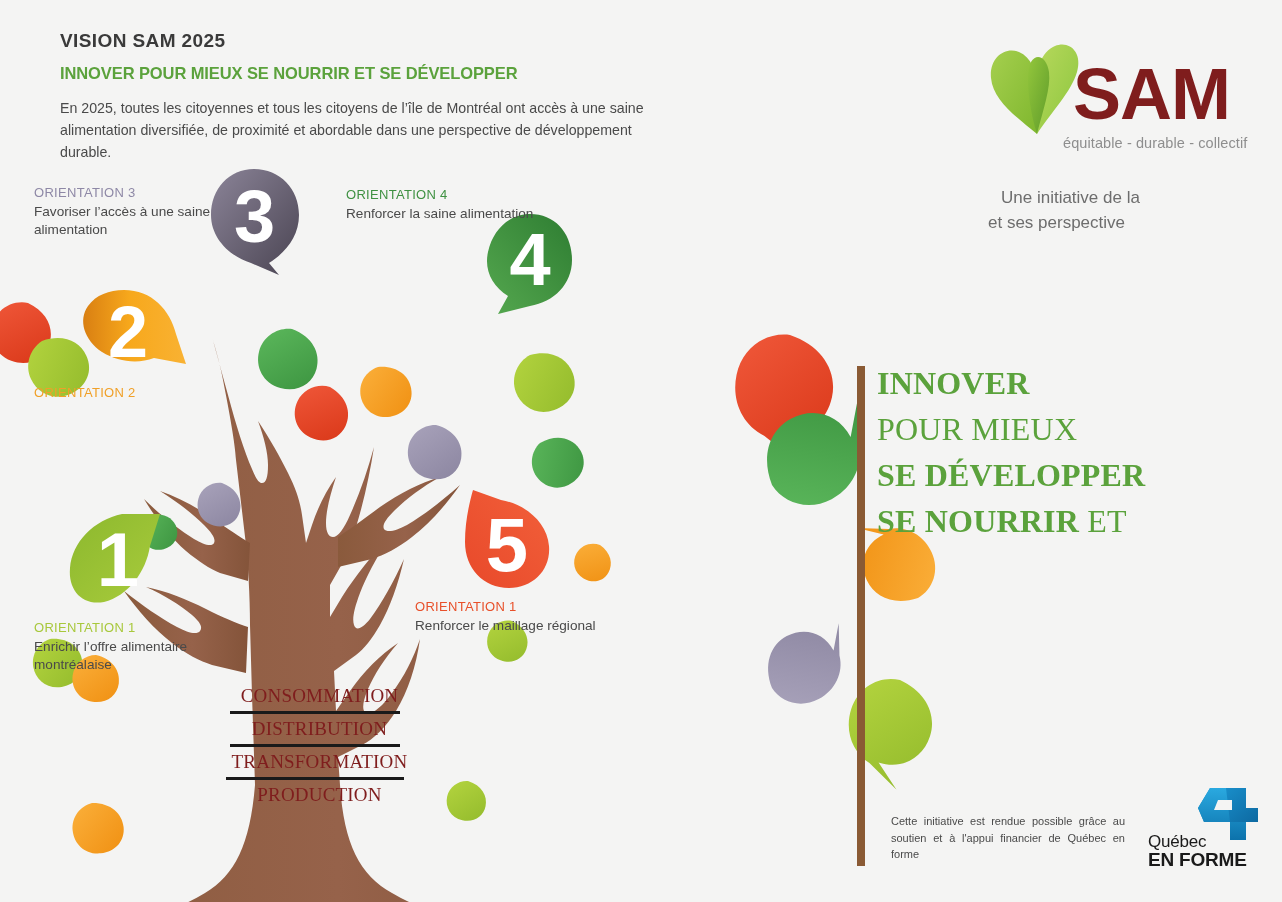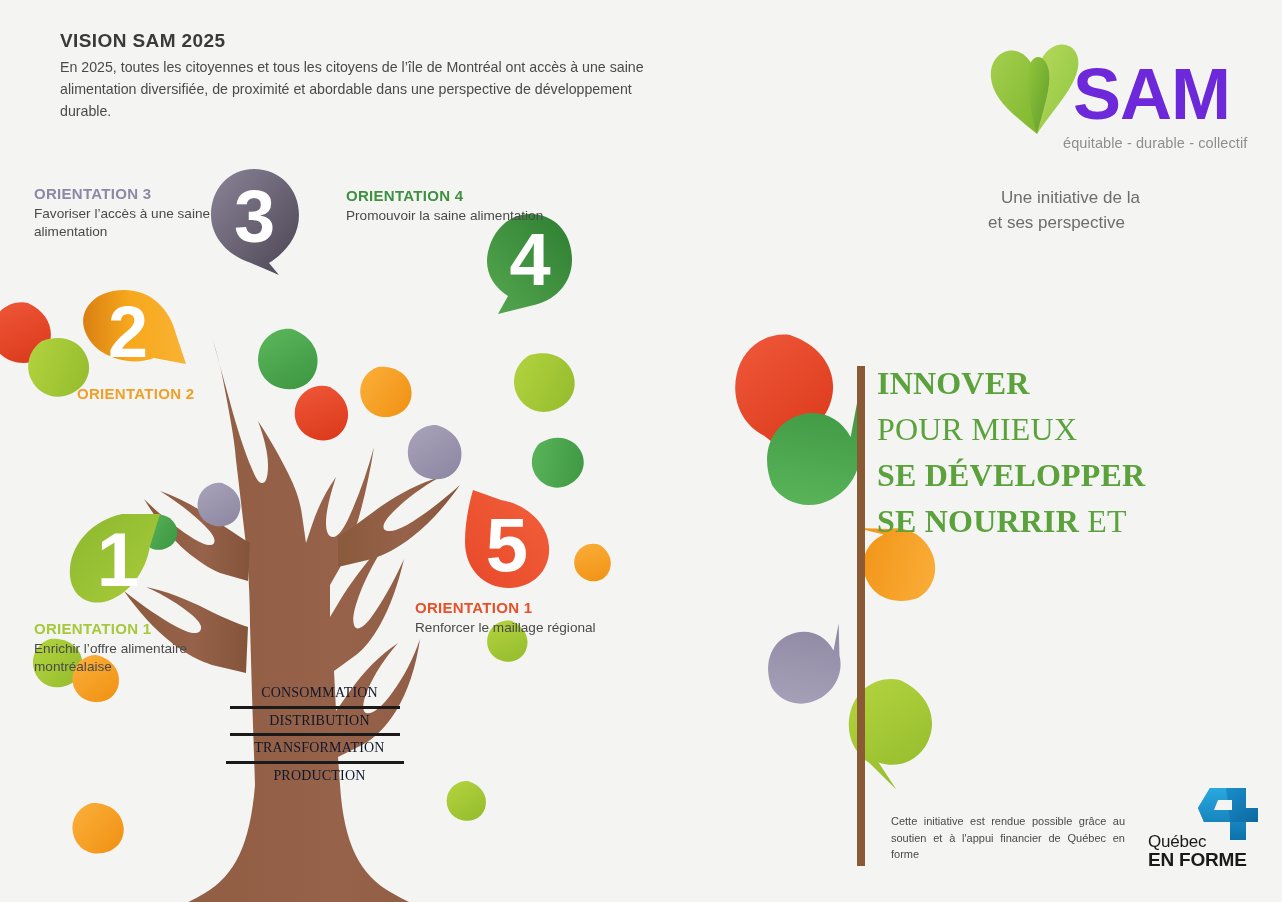--- a/index.html
+++ b/index.html
@@ -16,66 +16,66 @@
   #header { position:absolute; left:60px; top:30px; width:600px; text-align:left; }
   #vision-title {
     font-size:19px; font-weight:bold; color:#3a3a3a;
     letter-spacing:.4px;
   }
   #vision-slogan {
     margin-top:12px; font-size:16.5px; font-weight:bold;
     color:#5ba23c; letter-spacing:-0.1px;
   }
   #vision-body {
-    margin-top:4px; font-size:14.2px; line-height:1.55; color:#4a4a4a;
+    margin-top:14px; font-size:14.2px; line-height:1.55; color:#4a4a4a;
   }
 
   
   #sam-logo { position:absolute; left:985px; top:38px; width:270px; height:115px; }
   #sam-mark { position:absolute; left:0; top:0; width:105px; height:100px; }
   #sam-word {
     position:absolute; left:88px; top:20px;
-    font-size:72px; font-weight:bold; color:#6d28d9;
+    font-size:72px; font-weight:bold; color:#7f1d1d;
     letter-spacing:-1px; line-height:1; font-family:"Liberation Sans", sans-serif;
   }
   #sam-tagline {
     position:absolute; left:1063px; top:135px; width:200px;
     font-size:14.5px; color:#8e8e8e; letter-spacing:.1px;
   }
 
   
   #cre-block { position:absolute; left:988px; top:186px; width:280px; }
   #cre-line1 { font-size:17px; color:#6d6d6d; line-height:1.45;margin-left:13px; }
   #cre-line2 { font-size:17px; color:#6d6d6d; line-height:1.45; }
 
   
   .orient { position:absolute; }
   .orient-title {
-    font-size:15px; font-weight:bold; letter-spacing:.3px;
+    font-size:13px; font-weight:normal; letter-spacing:.3px;
     font-family:"Liberation Sans", sans-serif;
   }
   .orient-desc {
     margin-top:3px; font-size:13.6px; line-height:1.35; color:#4a4a4a;
   }
   #orient-3 { left:34px; top:185px; width:210px; }
   #orient-3 .orient-title { color:#8e88a6; }
   #orient-4 { left:346px; top:187px; width:200px; }
   #orient-4 .orient-title { color:#3f9142; }
   #orient-2 { left:34px; top:385px; width:230px; }
-  #orient-2 .orient-title { color:#f0a028;margin-left:43px; }
+  #orient-2 .orient-title { color:#f0a028; }
   #orient-1 { left:34px; top:620px; width:210px; }
   #orient-1 .orient-title { color:#a8c83c; }
   #orient-5 { left:415px; top:599px; width:230px; }
   #orient-5 .orient-title { color:#e8502a; }
 
   
   #trunk-labels { position:absolute; left:222px; top:683px; width:195px; }
   .trunk-label {
     font-family:"Liberation Serif", serif;
-    font-size:14px; color:#0f172a; text-align:center;
+    font-size:19px; color:#7f1d1d; text-align:center;
     letter-spacing:.2px; line-height:1.05; padding:3px 0;
   }
   .trunk-rule { height:3px; background:#1a1a1a; margin:2px 0; }
   #rule-1 { width:170px; margin-left:8px; }
   #rule-2 { width:170px; margin-left:8px; }
   #rule-3 { width:178px; margin-left:4px; }
 
   
   #divider-bar {
     position:absolute; left:857px; top:366px;
@@ -362,20 +362,21 @@
             <stop offset="100%" stop-color="#a9cc3c"></stop>
       </linearGradient>
         </defs>
       <path d="M 94 8 L 84 40 C 80 66, 62 90, 38 96 C 16 100, 2 84, 4 62 C 6 36, 28 14, 56 8 Z" fill="url(#gB1)"></path>
     </svg>
     <div class="badge-num" style="font-size:76px;padding-left:6px;padding-top:6px;">1</div>
   </div>
 
   <div id="header">
     <div id="vision-title">VISION SAM 2025</div>
+    <div id="vision-slogan">INNOVER POUR MIEUX SE NOURRIR ET SE DÉVELOPPER</div>
     <div id="vision-body">En 2025, toutes les citoyennes et tous les citoyens de l’île de Montréal ont accès à une saine alimentation diversifiée, de proximité et abordable dans une perspective de développement durable.</div>
   </div>
 
   <div id="sam-logo">
     <svg id="sam-mark" viewBox="0 0 105 100">
       <defs>
         <linearGradient id="gSam1" x1="0" y1="0" x2="1" y2="1">
           <stop offset="0%" stop-color="#a5cf4e"></stop>
             <stop offset="100%" stop-color="#7fb72e"></stop>
         </linearGradient>
@@ -401,21 +402,21 @@
     <div id="cre-line2">et ses perspective</div>
 
   </div>
 
   <div class="orient" id="orient-3">
     <div class="orient-title">ORIENTATION 3</div>
     <div class="orient-desc">Favoriser l’accès à une saine alimentation</div>
   </div>
   <div class="orient" id="orient-4">
     <div class="orient-title">ORIENTATION 4</div>
-    <div class="orient-desc">Promouvoir la saine alimentation</div>
+    <div class="orient-desc">Renforcer la saine alimentation</div>
   </div>
   <div class="orient" id="orient-2">
     <div class="orient-title">ORIENTATION 2</div>
   </div>
   <div class="orient" id="orient-1">
     <div class="orient-title">ORIENTATION 1</div>
     <div class="orient-desc">Enrichir l’offre alimentaire montréalaise</div>
   </div>
   <div class="orient" id="orient-5">
     <div class="orient-title">ORIENTATION 1</div>

